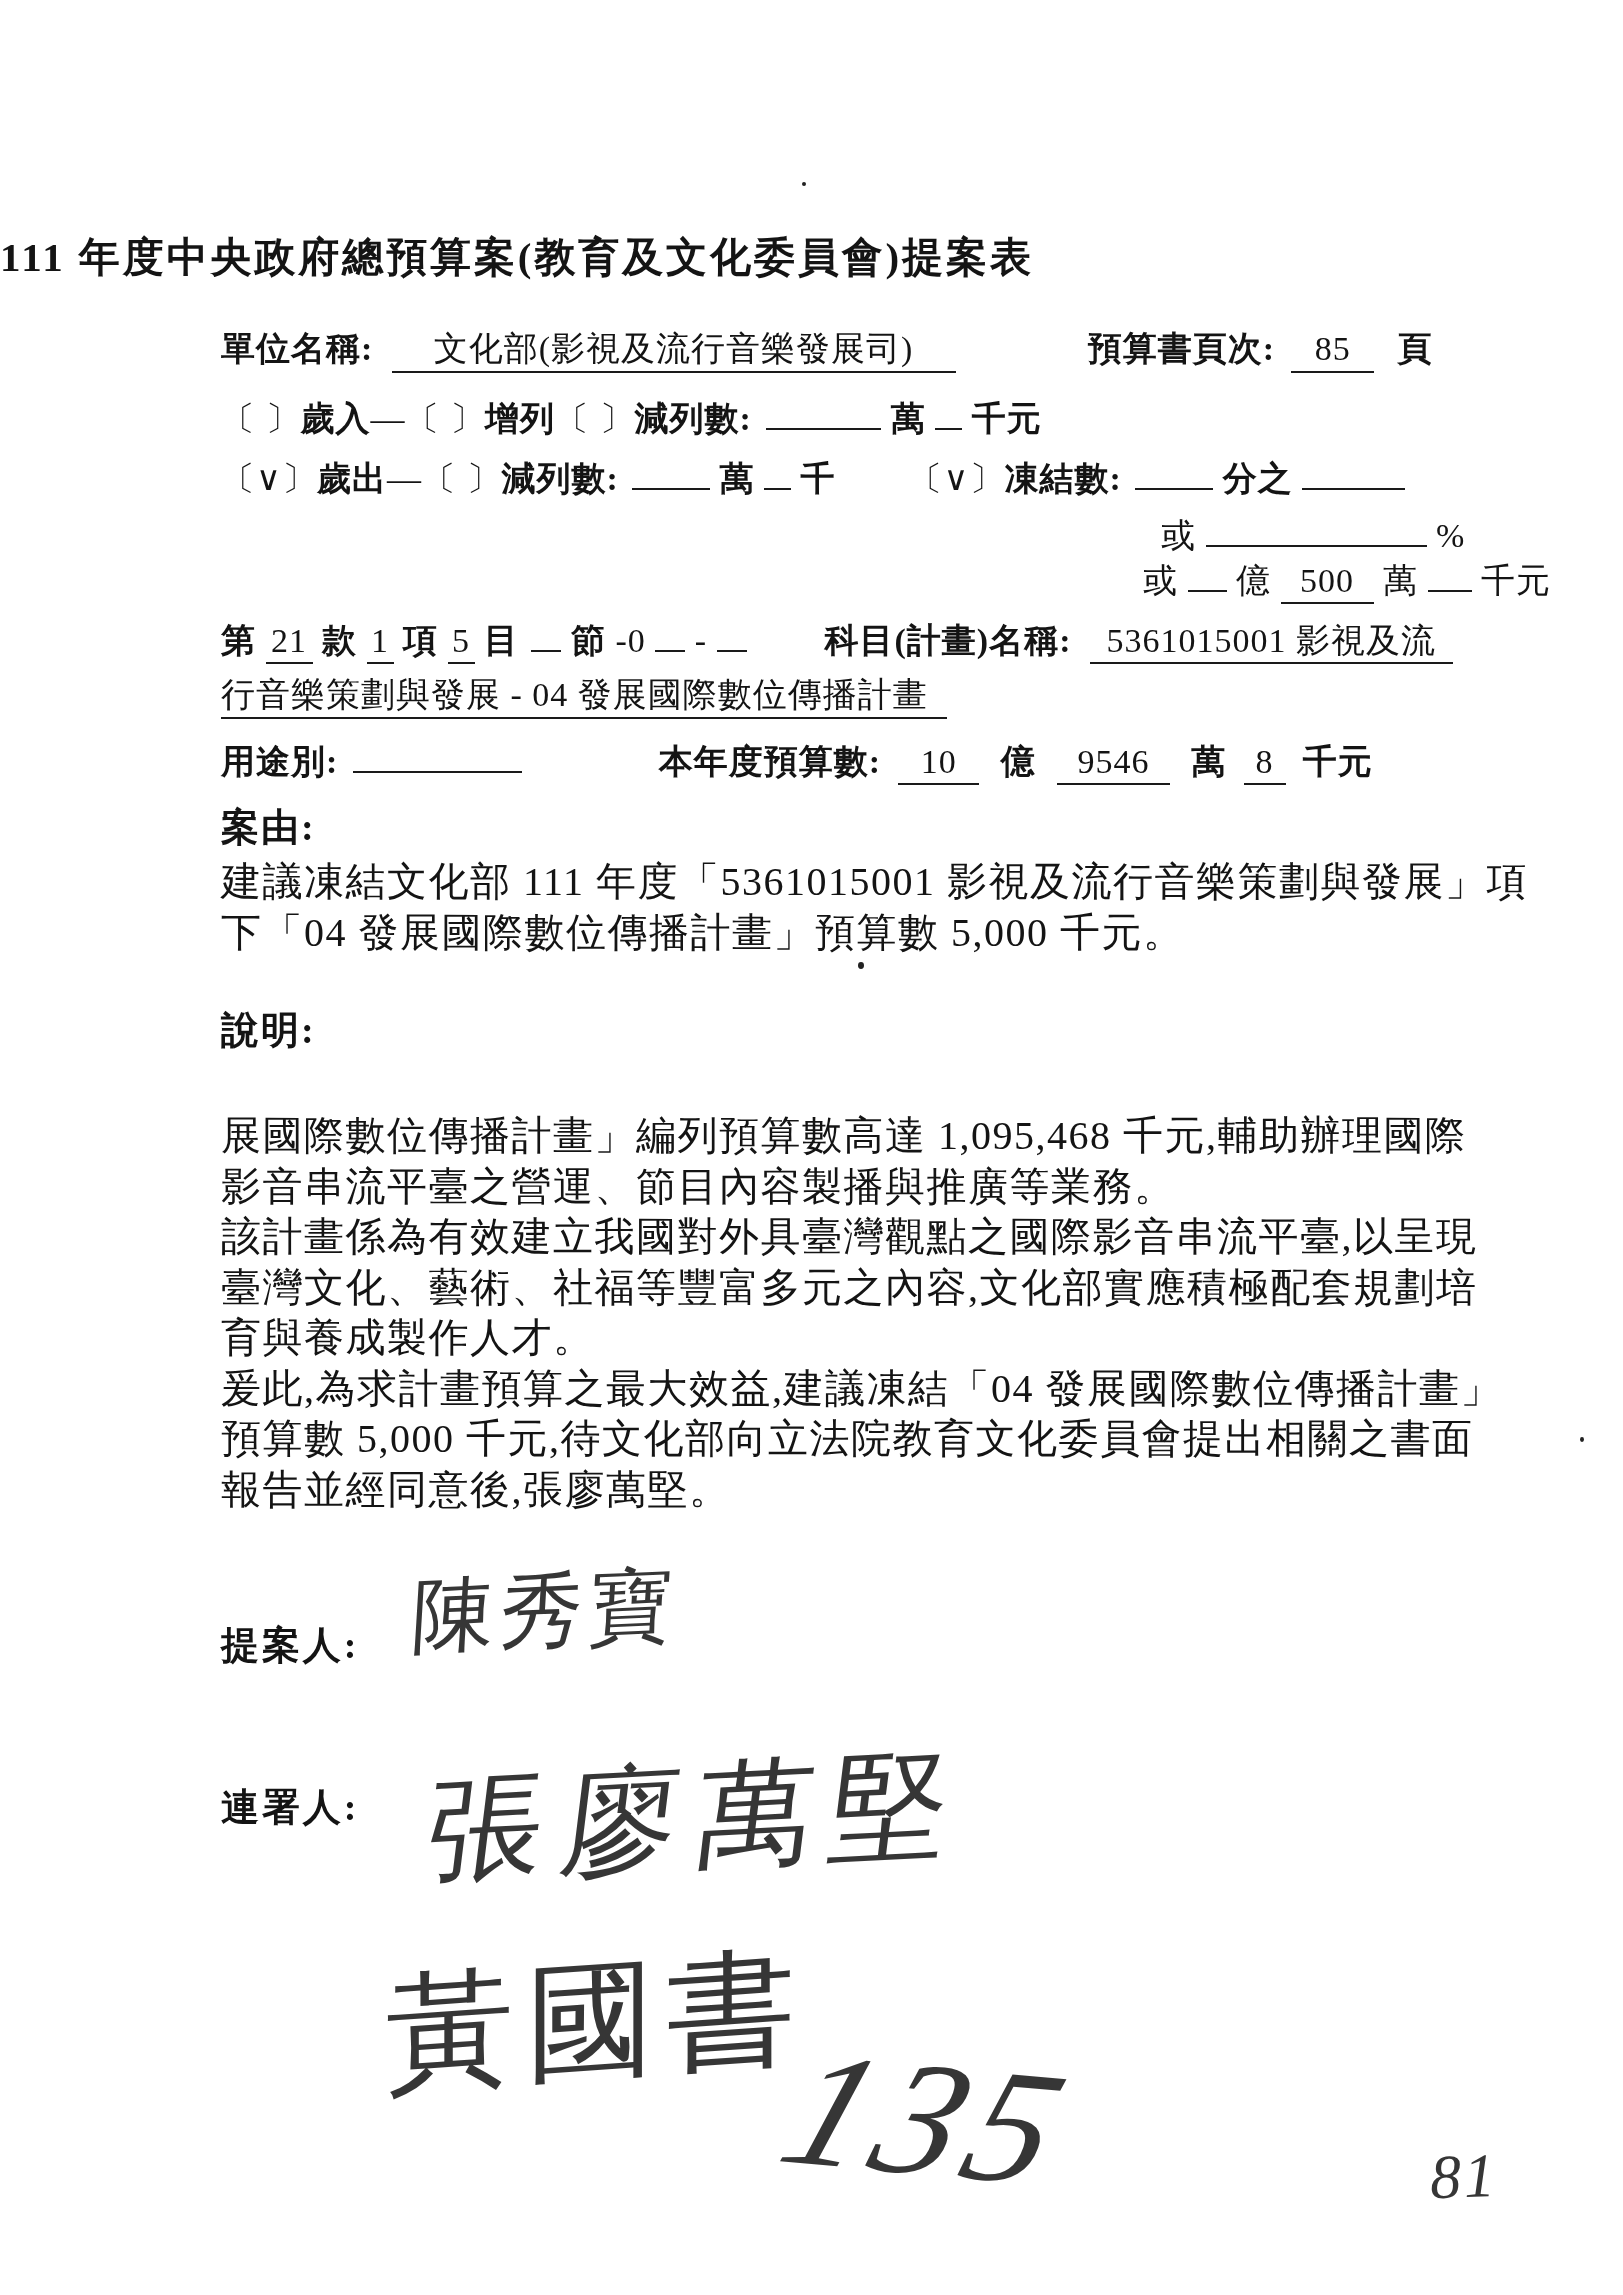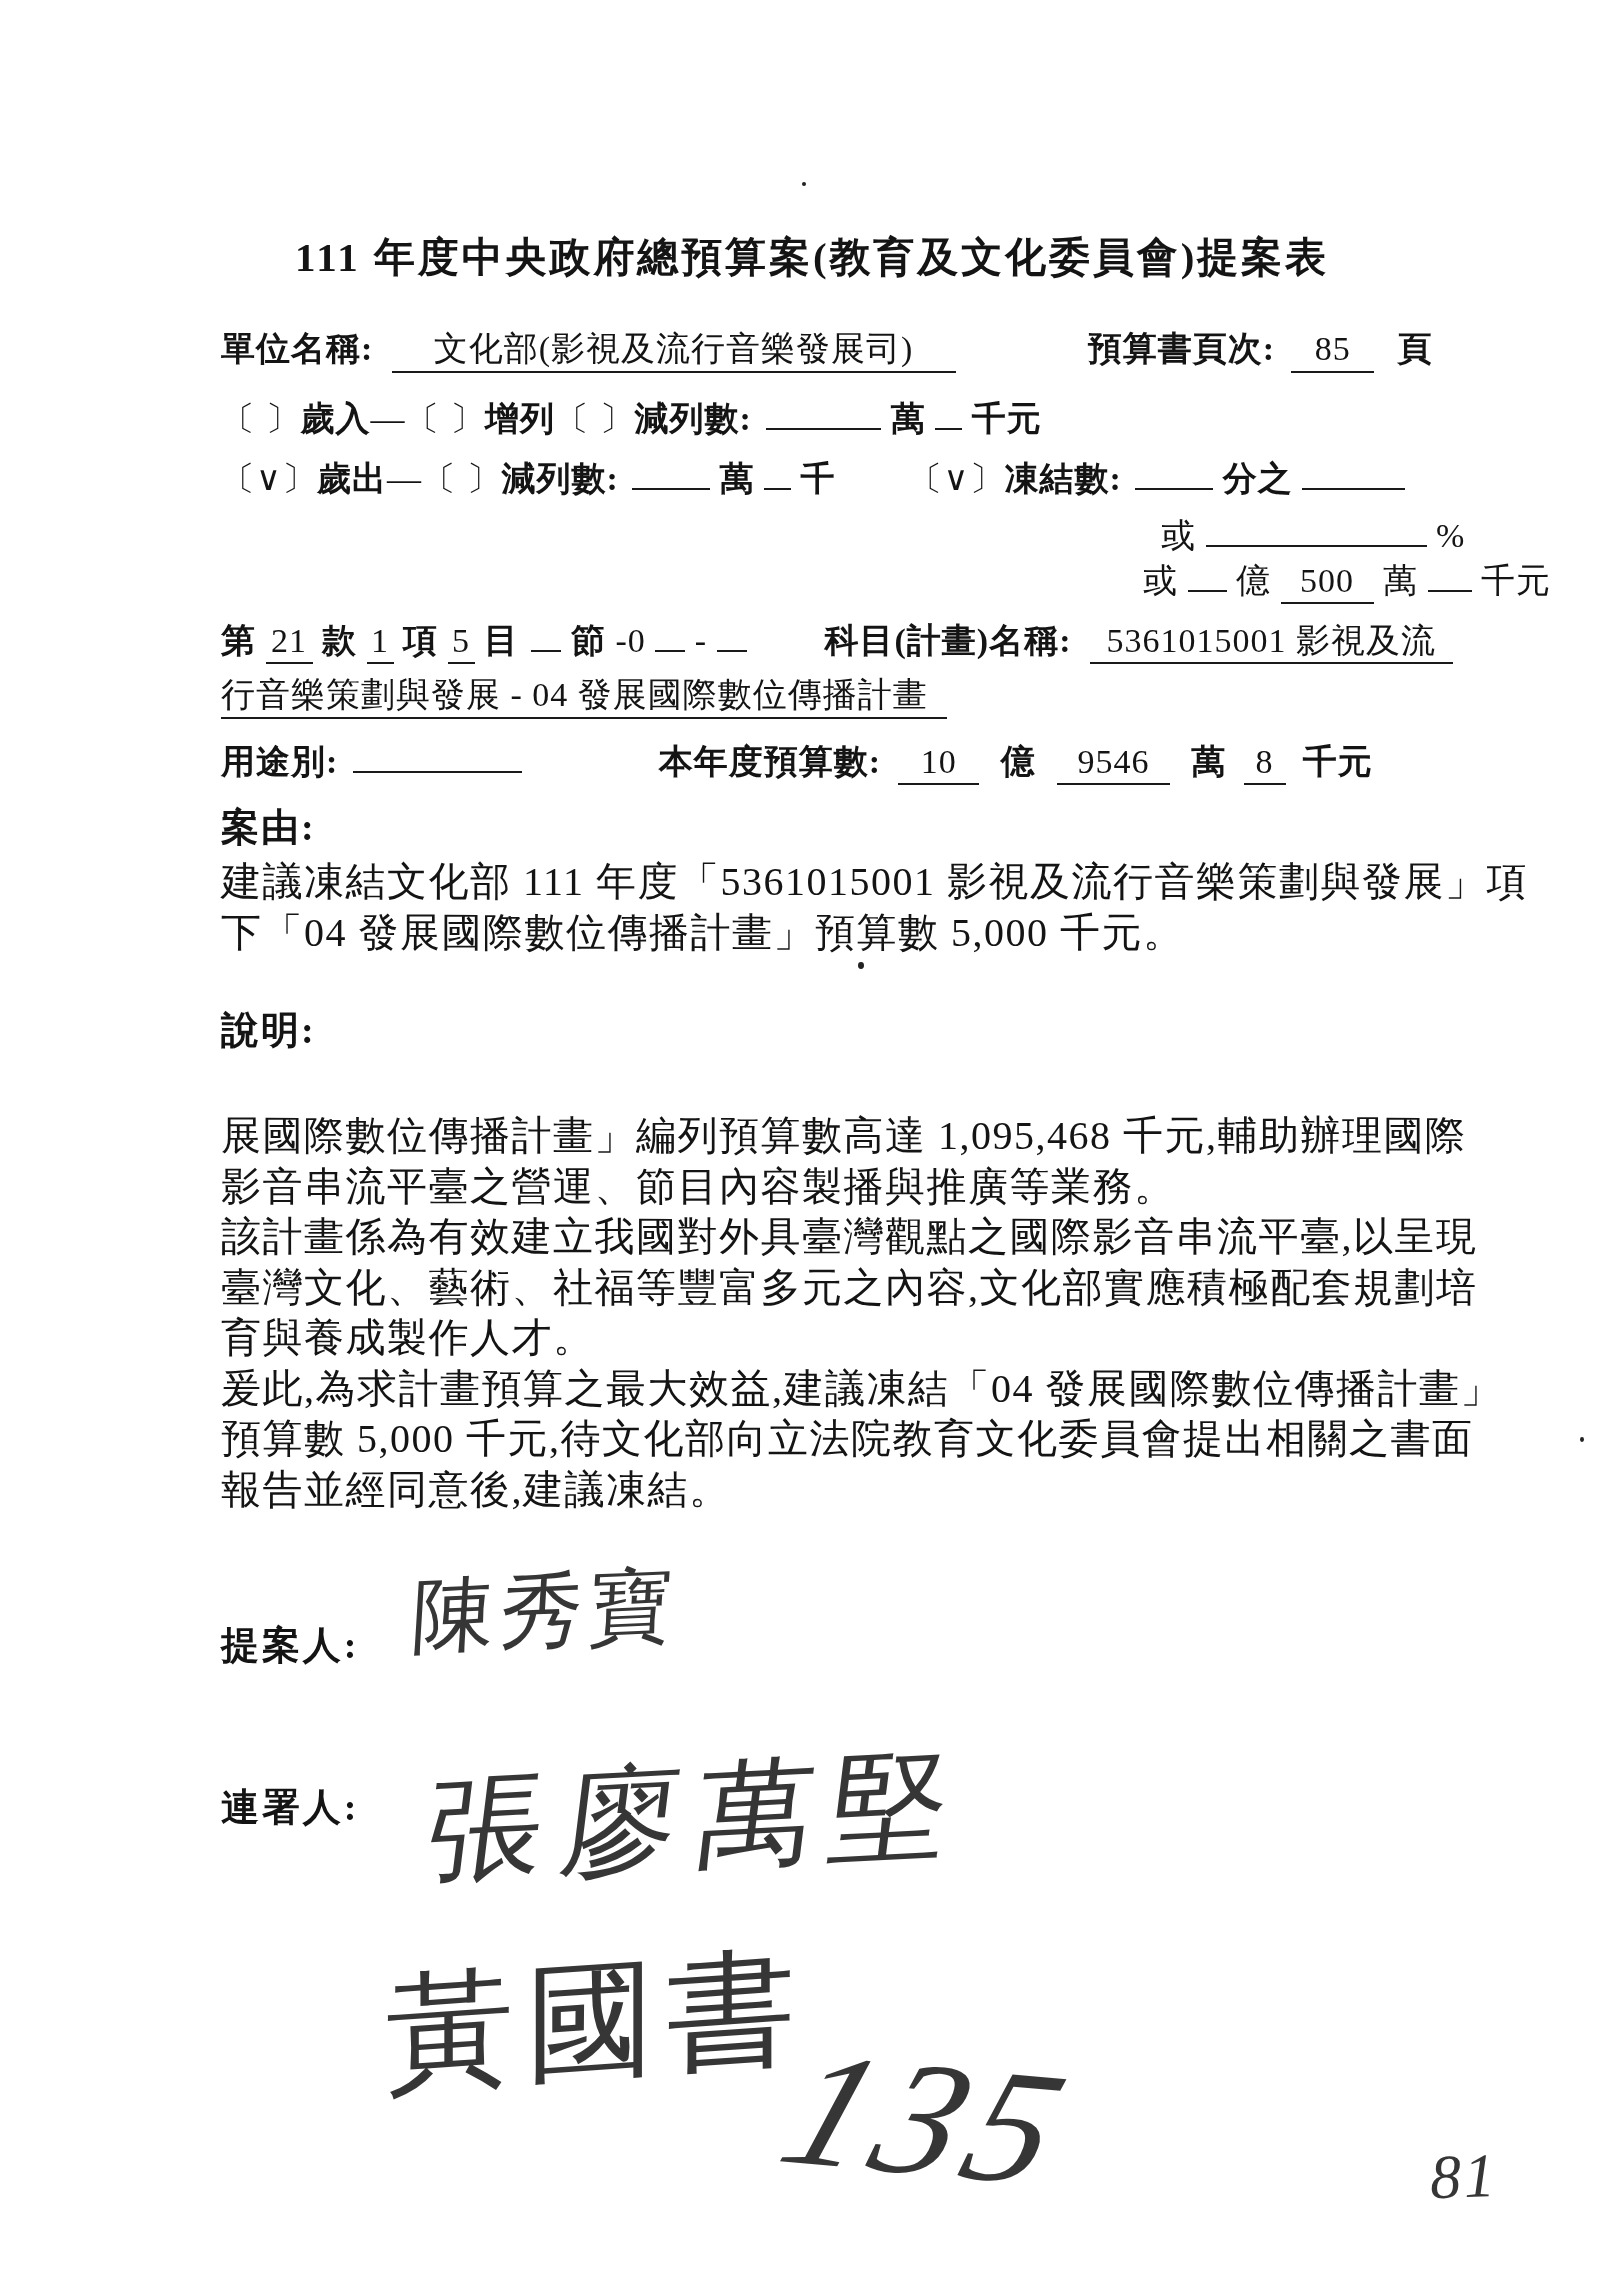--- a/index.html
+++ b/index.html
@@ -5,21 +5,21 @@
   html,body{margin:0;padding:0;background:#e8e8e8;}
   .page{
     position:relative;
     width:1624px;height:2295px;
     background:#ffffff;
     color:#141414;
     font-family:"Liberation Serif","DejaVu Serif",serif;
     overflow:hidden;
   }
   .row{position:absolute;font-size:34px;letter-spacing:1px;white-space:nowrap;line-height:1.25;}
-  .title{position:absolute;top:230px;left:0;width:100%;text-align:center;
+  .title{position:absolute;top:230px;left:0;width:100%;
          font-size:41px;font-weight:600;letter-spacing:2.9px;}
   .b{font-weight:700;}
   .u{display:inline-block;border-bottom:2.9px solid #1a1a1a;text-align:center;}
   .blank{display:inline-block;border-bottom:2.9px solid #1a1a1a;height:1.05em;vertical-align:baseline;}
   .gap{display:inline-block;height:1em;}
   .heading{position:absolute;font-size:38px;font-weight:700;letter-spacing:2px;}
   .bodyline{position:absolute;left:221px;font-size:40px;letter-spacing:1.5px;white-space:nowrap;}
   .siglabel{position:absolute;left:221px;font-size:38px;font-weight:700;letter-spacing:2.9px;}
   .sig{position:absolute;color:#262626;white-space:nowrap;opacity:.92;}
   .sig-proposer{left:412px;top:1557px;font-size:82px;transform:rotate(-2.5deg) skewX(-6deg);letter-spacing:6.9px;}
@@ -123,21 +123,21 @@
   <div class="bodyline" style="top:905px;">下「04 發展國際數位傳播計畫」預算數 5,000 千元。</div>
 
   <div class="heading" style="top:1005px;left:221px;">說明:</div>
   <div class="bodyline" style="top:1108px;">展國際數位傳播計畫」編列預算數高達 1,095,468 千元,輔助辦理國際</div>
   <div class="bodyline" style="top:1159px;">影音串流平臺之營運、節目內容製播與推廣等業務。</div>
   <div class="bodyline" style="top:1209px;">該計畫係為有效建立我國對外具臺灣觀點之國際影音串流平臺,以呈現</div>
   <div class="bodyline" style="top:1260px;">臺灣文化、藝術、社福等豐富多元之內容,文化部實應積極配套規劃培</div>
   <div class="bodyline" style="top:1310px;">育與養成製作人才。</div>
   <div class="bodyline" style="top:1361px;">爰此,為求計畫預算之最大效益,建議凍結「04 發展國際數位傳播計畫」</div>
   <div class="bodyline" style="top:1411px;">預算數 5,000 千元,待文化部向立法院教育文化委員會提出相關之書面</div>
-  <div class="bodyline" style="top:1462px;">報告並經同意後,建議凍結。</div>
+  <div class="bodyline" style="top:1462px;">報告並經同意後,張廖萬堅。</div>
 
   <div class="siglabel" style="top:1620px;">提案人:</div>
   <div class="siglabel" style="top:1782px;">連署人:</div>
 
   <div class="sig sig-proposer">陳秀寶</div>
   <div class="sig sig-cosigner1">張廖萬堅</div>
   <div class="sig sig-cosigner2">黃國書</div>
 
   <div class="sig hand-number">135</div>
   <div class="sig hand-page">81</div>

